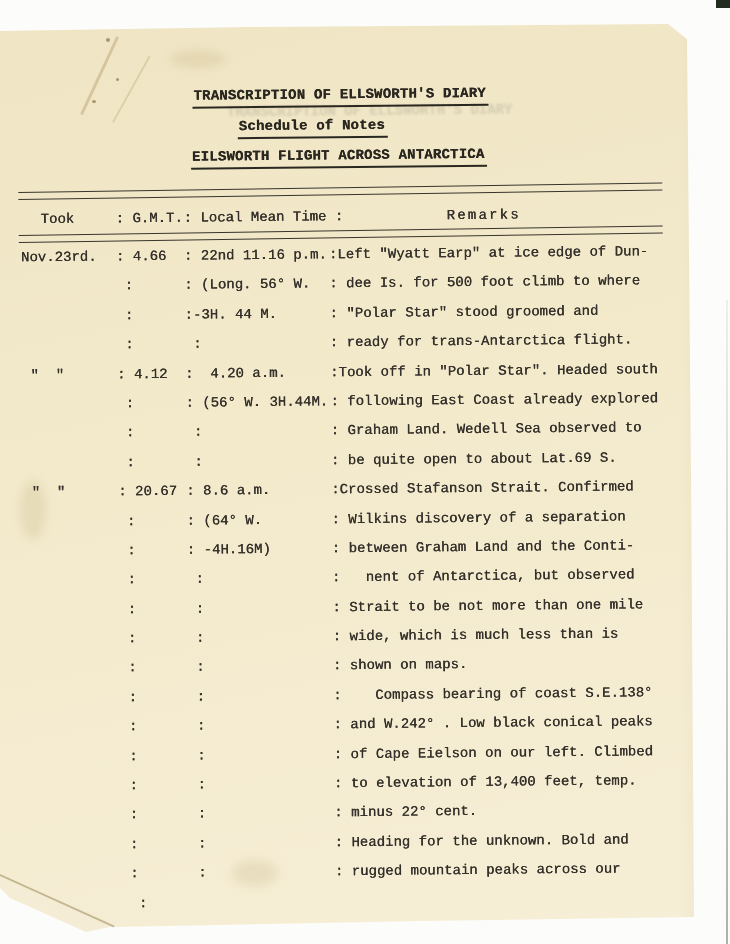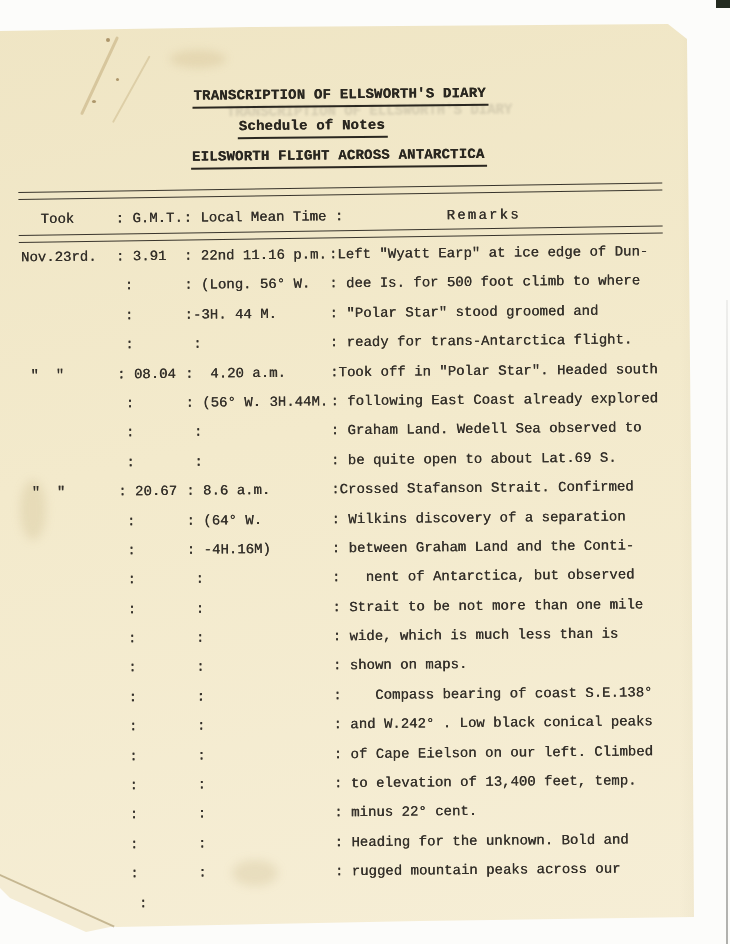--- a/index.html
+++ b/index.html
@@ -113,21 +113,21 @@
         <span class="cell cell-gmt">: G.M.T.</span>
         <span class="cell cell-local">: Local Mean Time :</span>
         <span class="cell cell-remark">Remarks</span>
       </div>
 
       <div class="rule rule-bottom"></div>
 
       <div class="rows">
           <div class="trow">
             <span class="cell cell-date">Nov.23rd.</span>
-            <span class="cell cell-gmt">: 3.91</span>
+            <span class="cell cell-gmt">: 4.66</span>
             <span class="cell cell-local">: 22nd 11.16 p.m.</span>
             <span class="cell cell-remark">:Left "Wyatt Earp" at ice edge of Dun-</span>
           </div>
           <div class="trow">
             <span class="cell cell-date"></span>
             <span class="cell cell-gmt"> :</span>
             <span class="cell cell-local">: (Long. 56° W.</span>
             <span class="cell cell-remark">: dee Is. for 500 foot climb to where</span>
           </div>
           <div class="trow">
@@ -137,21 +137,21 @@
             <span class="cell cell-remark">: "Polar Star" stood groomed and</span>
           </div>
           <div class="trow">
             <span class="cell cell-date"></span>
             <span class="cell cell-gmt"> :</span>
             <span class="cell cell-local"> :</span>
             <span class="cell cell-remark">: ready for trans-Antarctica flight.</span>
           </div>
           <div class="trow">
             <span class="cell cell-date"> "  "</span>
-            <span class="cell cell-gmt">: 08.04</span>
+            <span class="cell cell-gmt">: 4.12</span>
             <span class="cell cell-local">:  4.20 a.m.</span>
             <span class="cell cell-remark">:Took off in "Polar Star". Headed south</span>
           </div>
           <div class="trow">
             <span class="cell cell-date"></span>
             <span class="cell cell-gmt"> :</span>
             <span class="cell cell-local">: (56° W. 3H.44M.</span>
             <span class="cell cell-remark">: following East Coast already explored</span>
           </div>
           <div class="trow">

